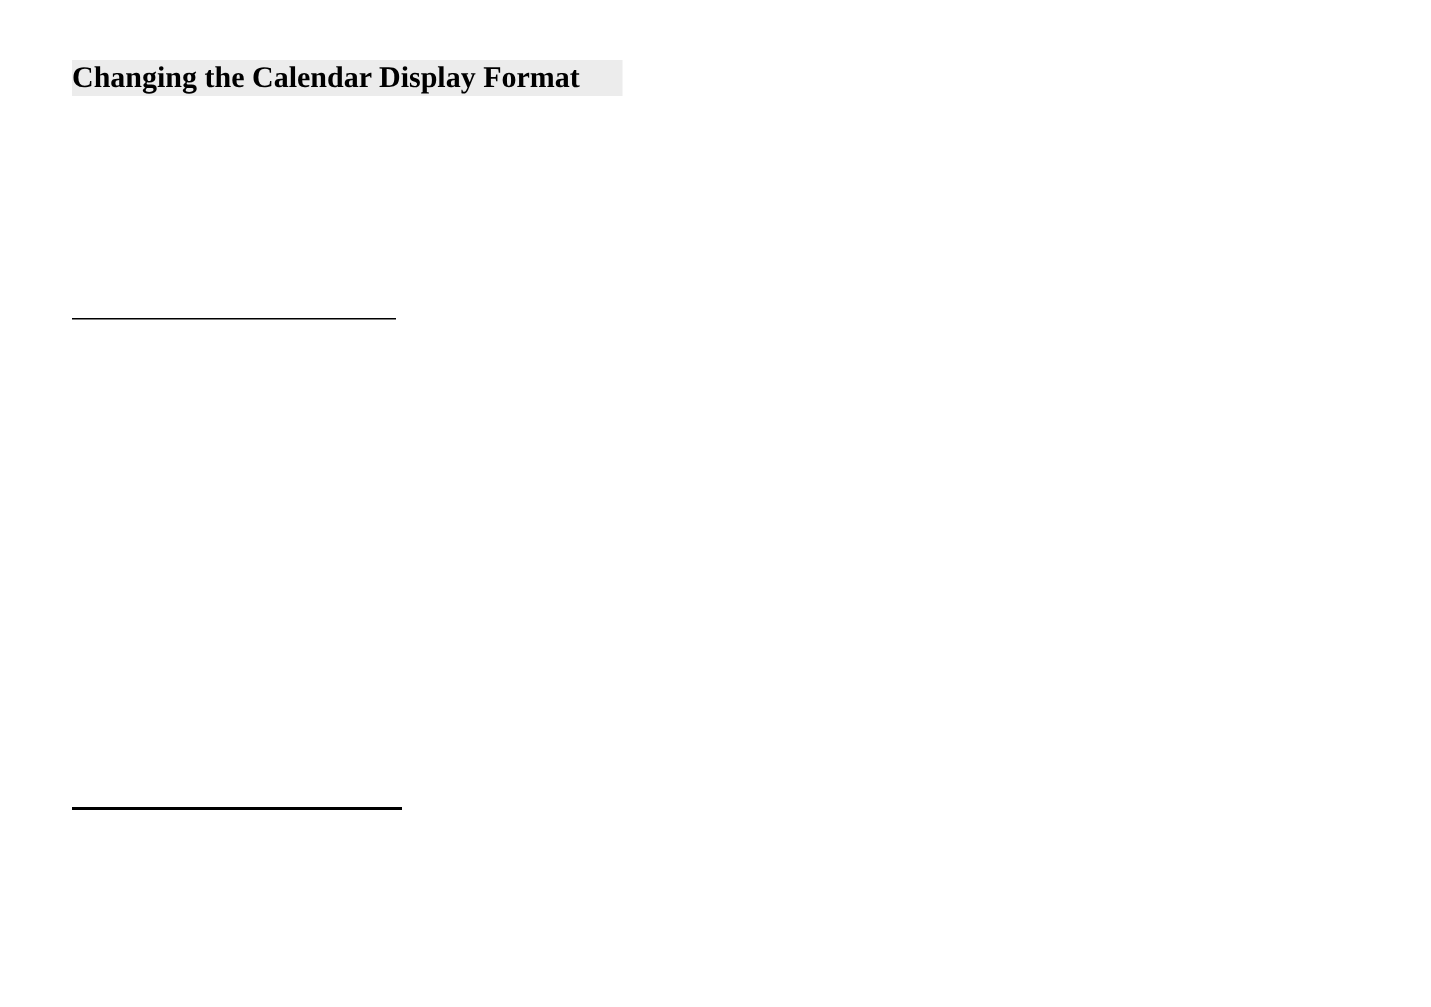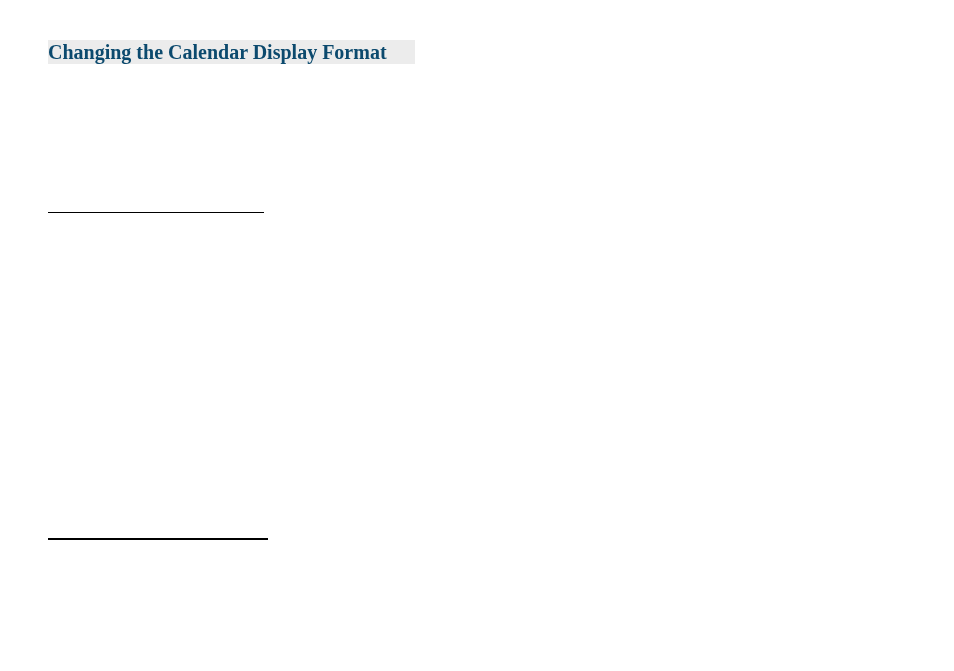--- a/index.html
+++ b/index.html
@@ -15,21 +15,21 @@
       left: 48px;
       top: 40px;
       height: 24px;
       background: #ececec;
       padding-right: 28px;
       display: inline-block;
     }
     .heading-text {
       font-size: 20px;
       font-weight: bold;
-      color: #0c4a6e;
+      color: #000000;
       line-height: 24px;
       white-space: nowrap;
     }
     .hr-top {
       position: absolute;
       left: 48px;
       top: 212px;
       width: 216px;
       height: 1px;
       background: #000000;

